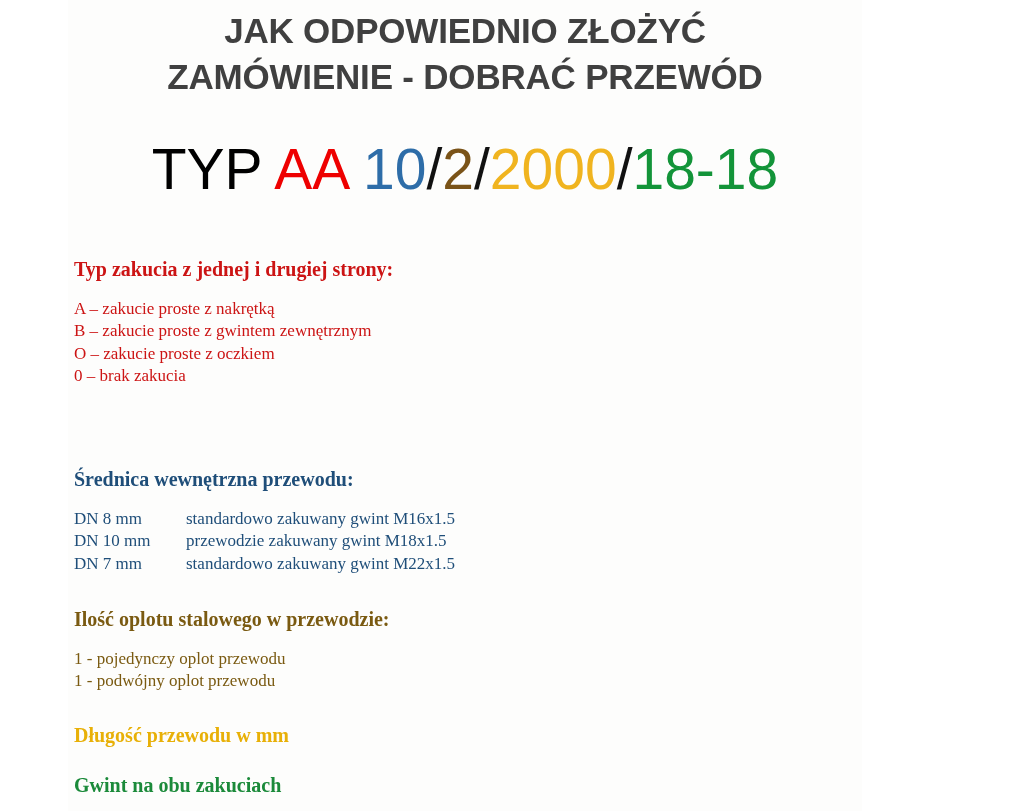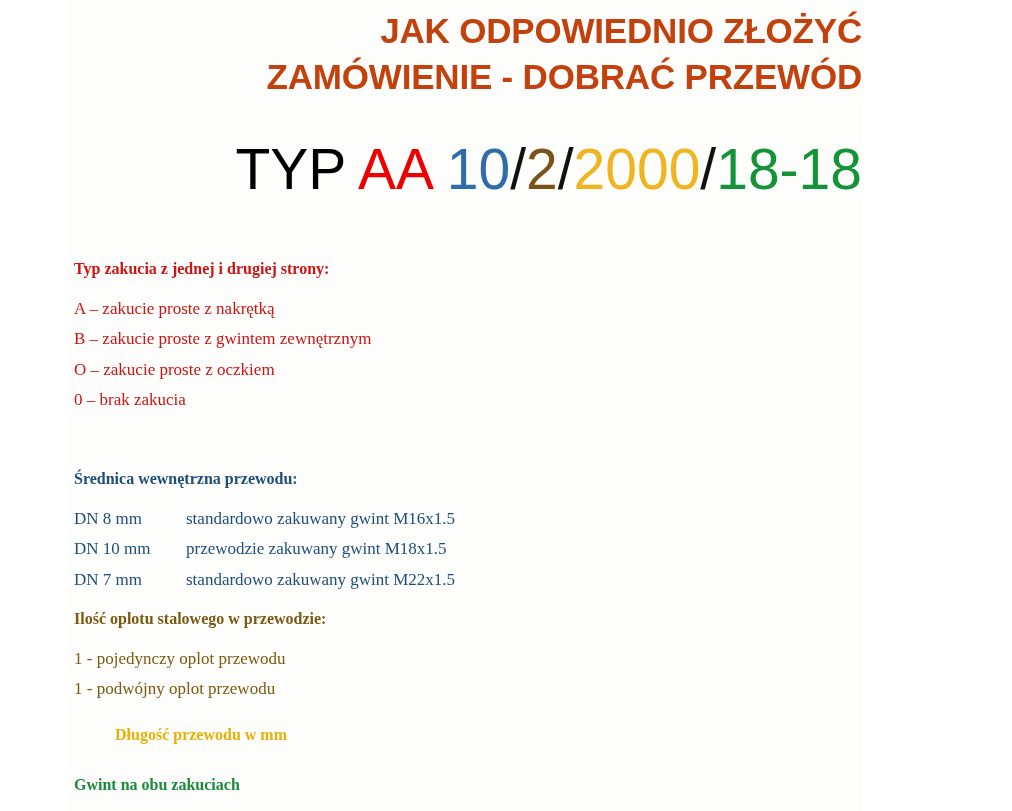--- a/index.html
+++ b/index.html
@@ -32,37 +32,37 @@
     width: 1012px;
     height: 811px;
   }
 
   
   .title-block {
     position: absolute;
     left: 68px;
     top: 8px;
     width: 794px;
-    text-align: right;
+    text-align: center;
     font-family: "Liberation Sans", "DejaVu Sans", sans-serif;
     font-weight: bold;
     font-size: 35px;
     line-height: 46px;
     letter-spacing: -0.2px;
-    color: #c2410c;
+    color: #404040;
   }
   .title-line { display: block; white-space: nowrap; }
 
   
   .code-line {
     position: absolute;
     left: 68px;
     top: 138px;
     width: 794px;
-    text-align: right;
+    text-align: center;
     font-family: "Liberation Sans", "DejaVu Sans", sans-serif;
     font-weight: normal;
     font-size: 57px;
     line-height: 62px;
     white-space: nowrap;
   }
   .code-line .seg { display: inline; }
   .seg-typ  { color: #000000; }
   .seg-aa   { color: #ee0000; }
   .seg-dn   { color: #2e6da8; }
@@ -73,47 +73,46 @@
 
   
   .section {
     position: absolute;
     left: 74px;
     width: 700px;
   }
   .sec-head {
     font-family: "Liberation Serif", "DejaVu Serif", serif;
     font-weight: bold;
-    font-size: 16px;
+    font-size: 20px;
     line-height: 26px;
     margin: 0 0 16px 0;
     white-space: nowrap;
   }
   .sec-list { margin: 0; padding: 0; list-style: none; }
   .sec-list li {
     font-family: "Liberation Serif", "DejaVu Serif", serif;
     font-size: 17px;
     line-height: 22.4px;
     white-space: nowrap;
-    margin-top: 8px;
   }
   .kv { display: inline-block; }
   .kv .k { display: inline-block; width: 112px; }
   .kv .v { display: inline-block; }
 
   .c-red   { color: #cc1414; }
   .c-blue  { color: #1f4e79; }
   .c-brown { color: #7a5a11; }
   .c-gold  { color: #e8b007; }
   .c-green { color: #1b8a3a; }
 
   #sec-zakucie { top: 256px; }
   #sec-srednica { top: 466px; }
   #sec-oplot  { top: 606px; }
-  #sec-dlugosc { top: 722px; margin-left: 41px; }
+  #sec-dlugosc { top: 722px; }
   #sec-gwint  { top: 772px; }
 </style>
 </head>
 <body>
 
 <div id="slide-panel"></div>
 
 <div id="content">
 
   <div class="title-block">

